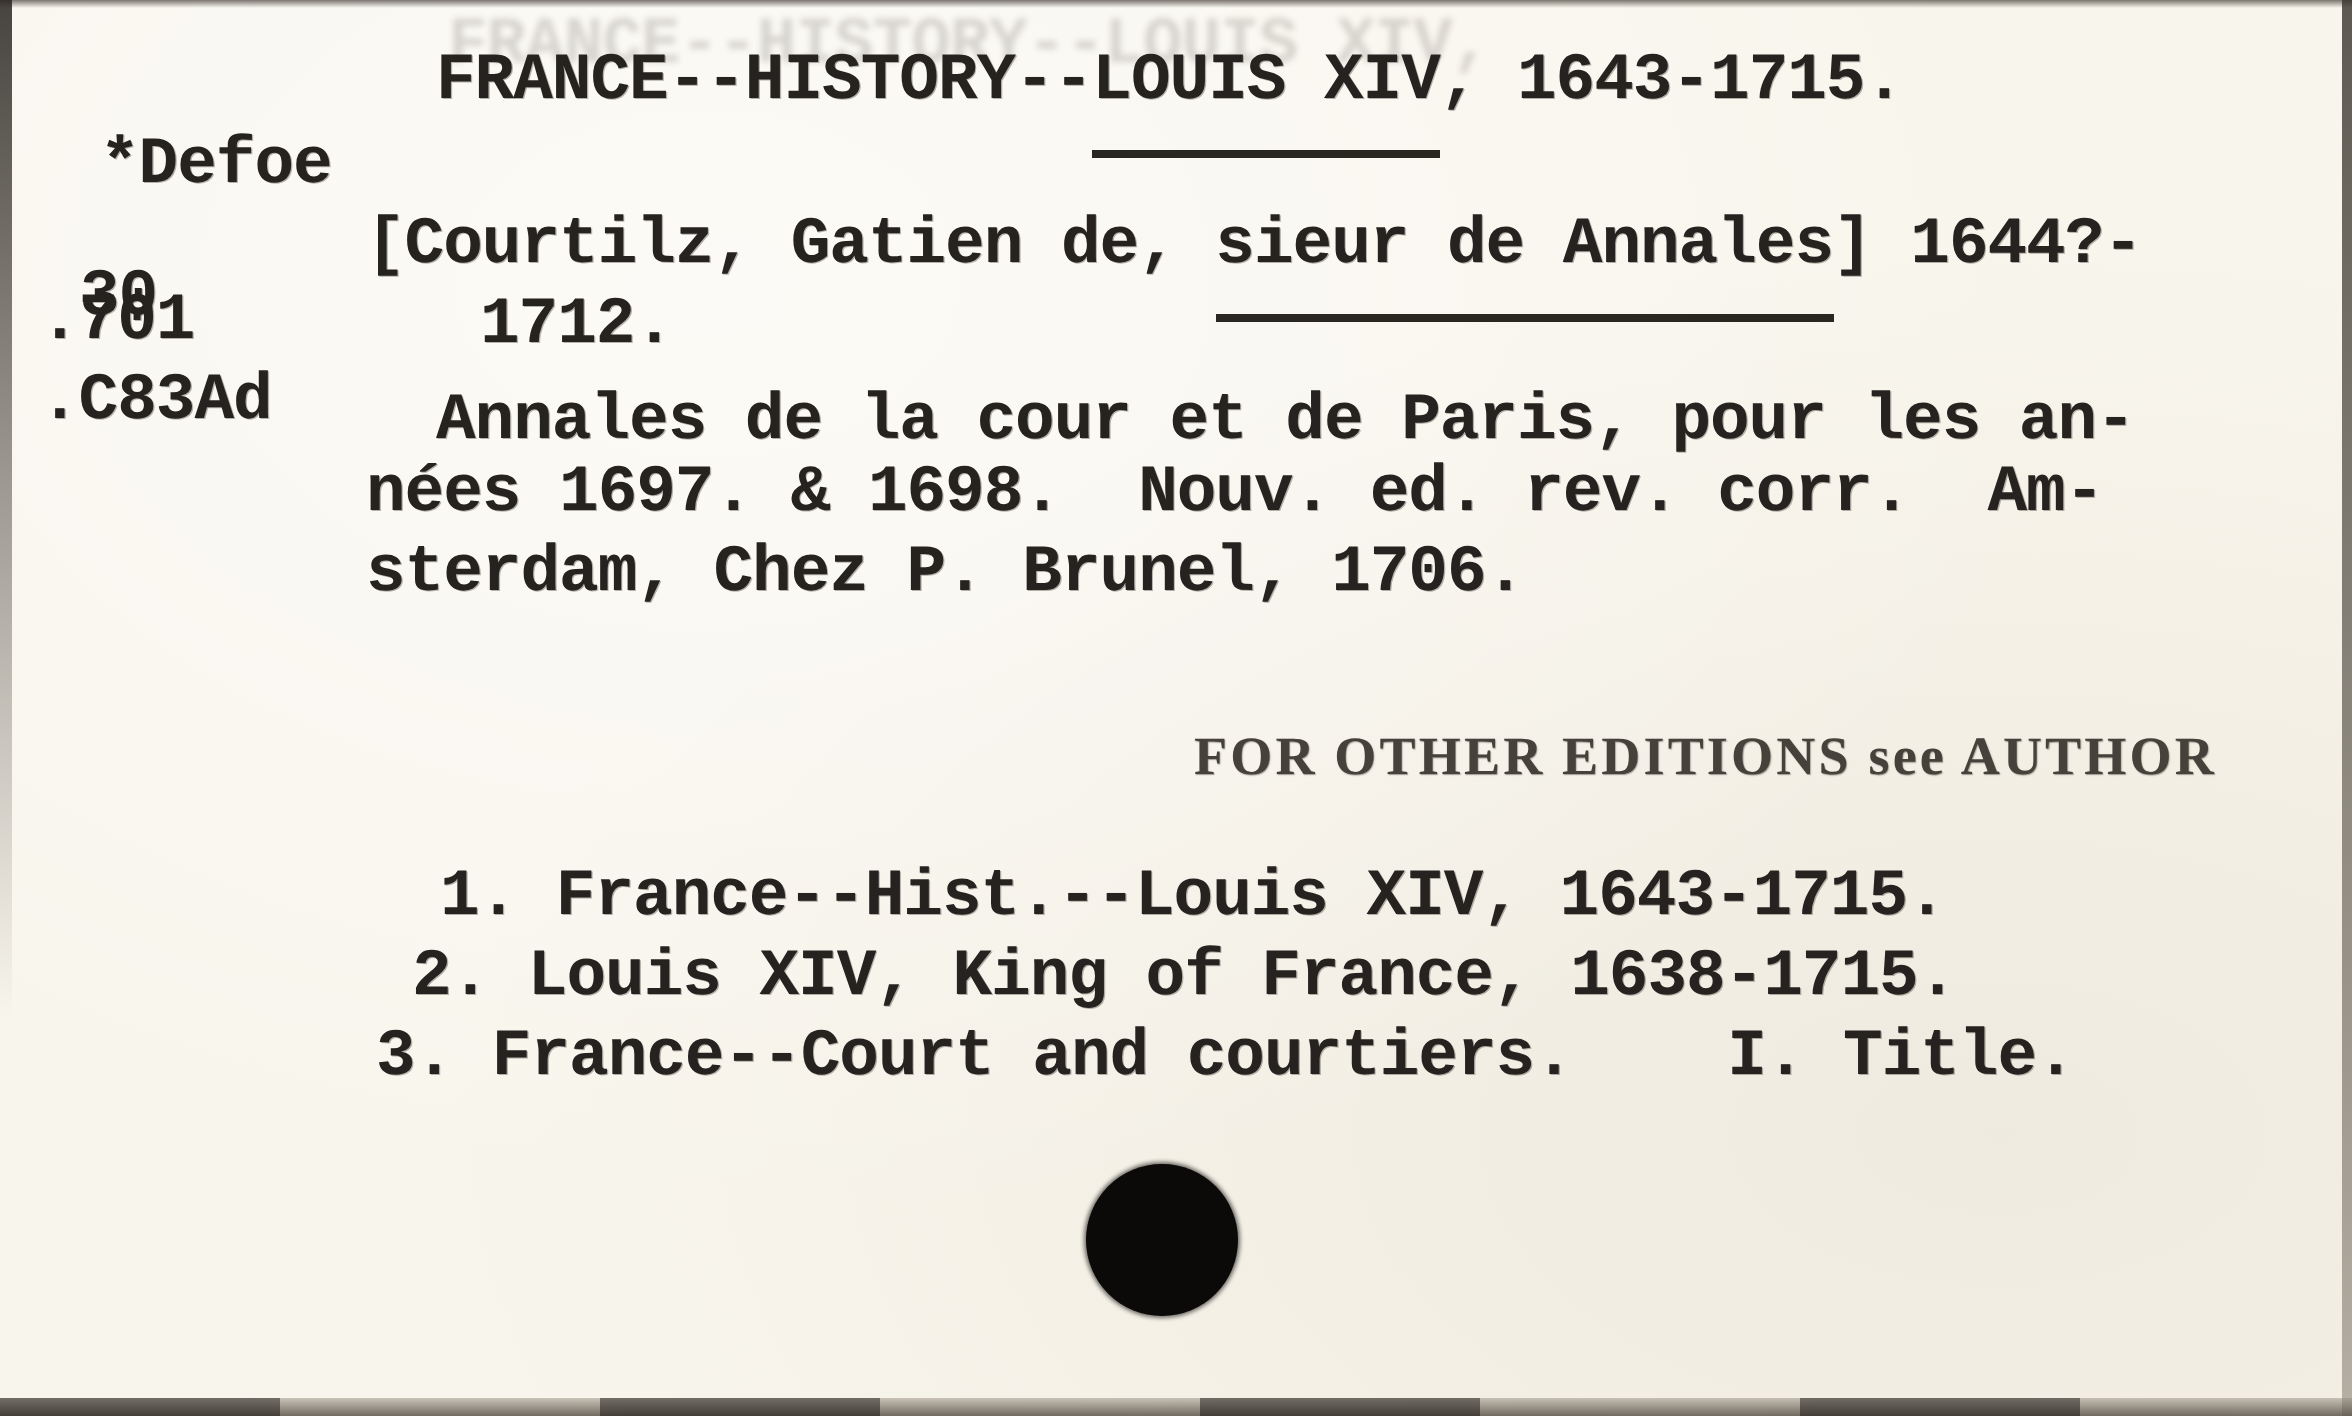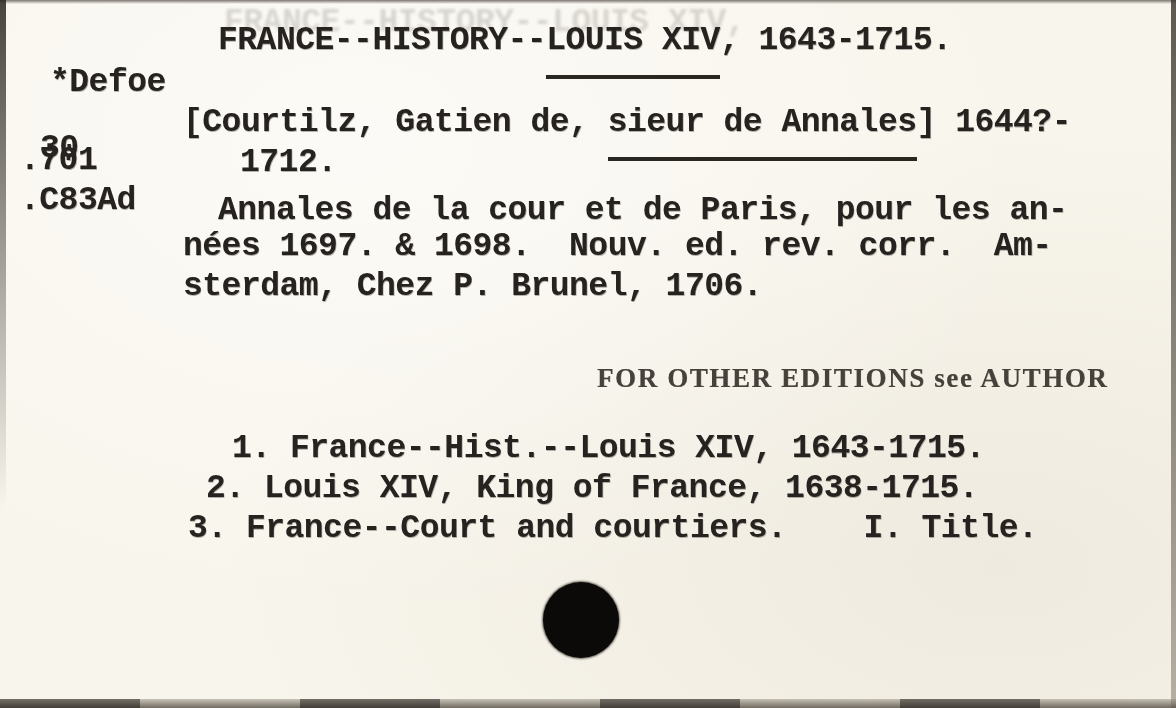--- a/index.html
+++ b/index.html
@@ -101,19 +101,19 @@
   <div class="line" style="left:183px; top:105px;"><span>[Courtilz, Gatien de, </span><span class="u">sieur de Annales</span><span>] 1644?-</span></div>
   <div class="line" style="left:240px; top:145px;">1712.</div>
 
   <div class="line" style="left:218px; top:193px;">Annales de la cour et de Paris, pour les an-</div>
   <div class="line" style="left:183px; top:229px;">nées 1697. &amp; 1698.  Nouv. ed. rev. corr.  Am-</div>
   <div class="line" style="left:183px; top:269px;">sterdam, Chez P. Brunel, 1706.</div>
 
 
   <div class="stamp" style="left:585px; top:363px;margin-left:12px;">FOR OTHER EDITIONS see AUTHOR</div>
 
-  <div class="line" style="left:232px; top:431px;">1. France--Hist.--Louis XIV, 1643-1715.</div>
+  <div class="line" style="left:220px; top:431px;">1. France--Hist.--Louis XIV, 1643-1715.</div>
   <div class="line" style="left:206px; top:471px;">2. Louis XIV, King of France, 1638-1715.</div>
   <div class="line" style="left:188px; top:511px;">3. France--Court and courtiers.    I. Title.</div>
 
   <div class="hole"></div>
 
 </div>
 
 </body></html>

